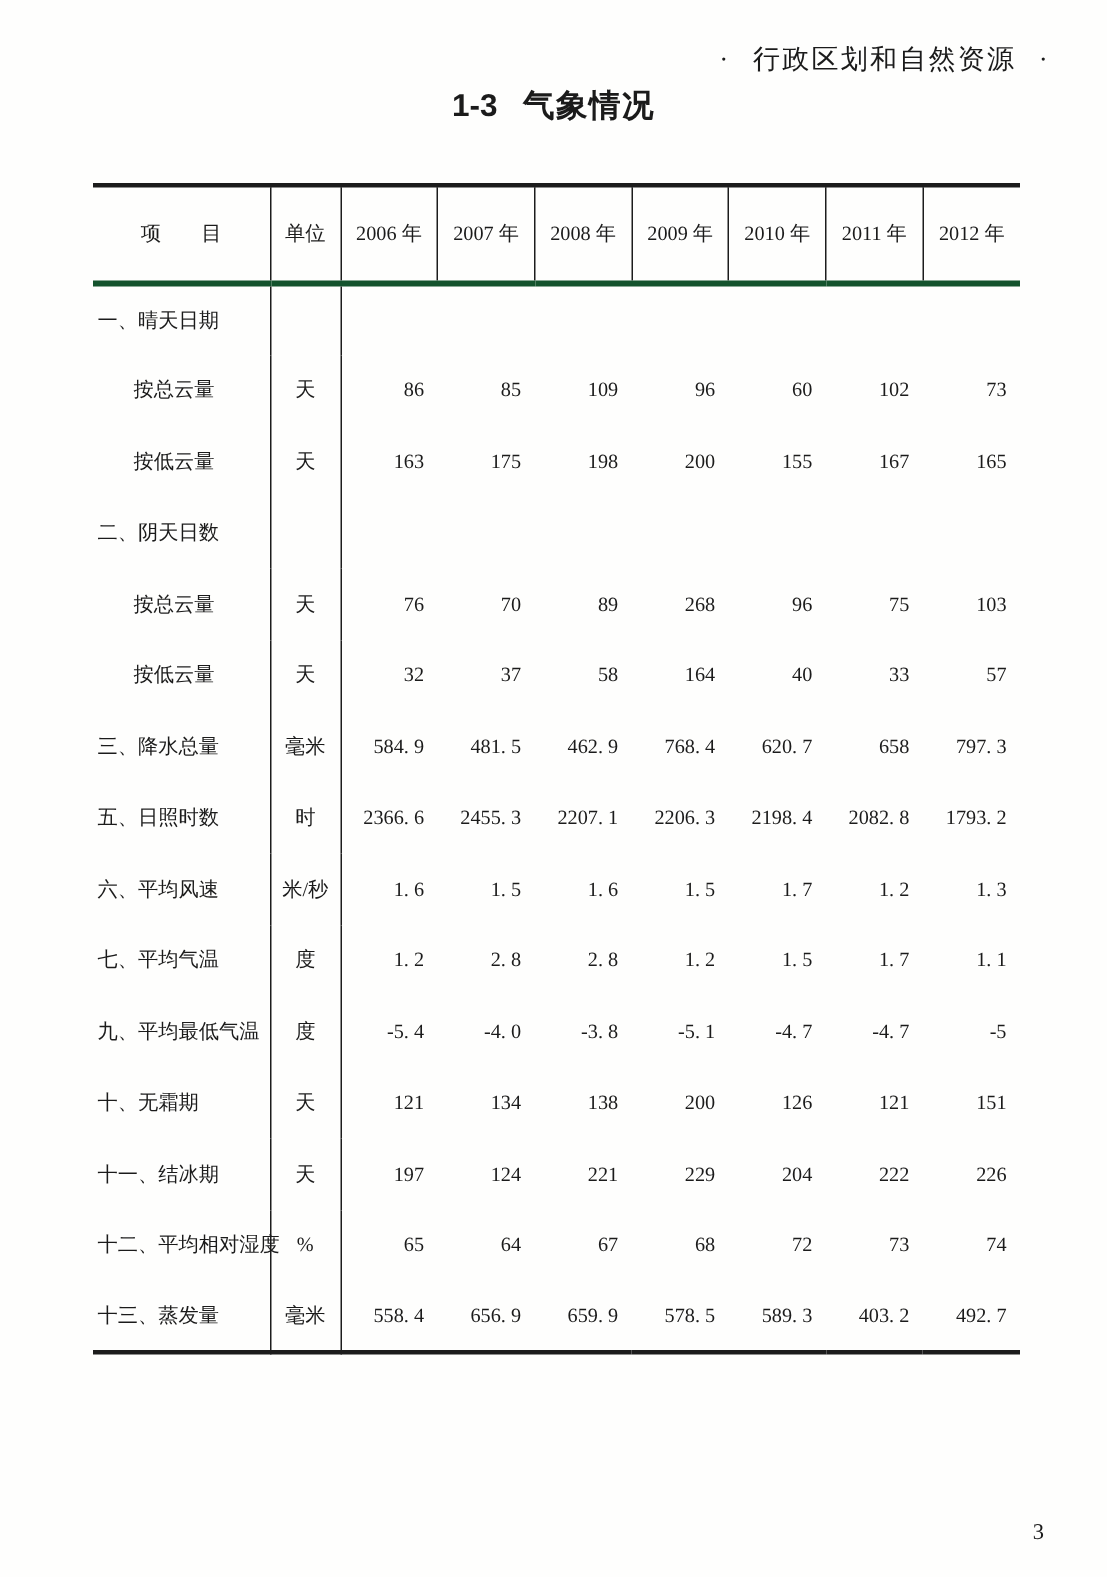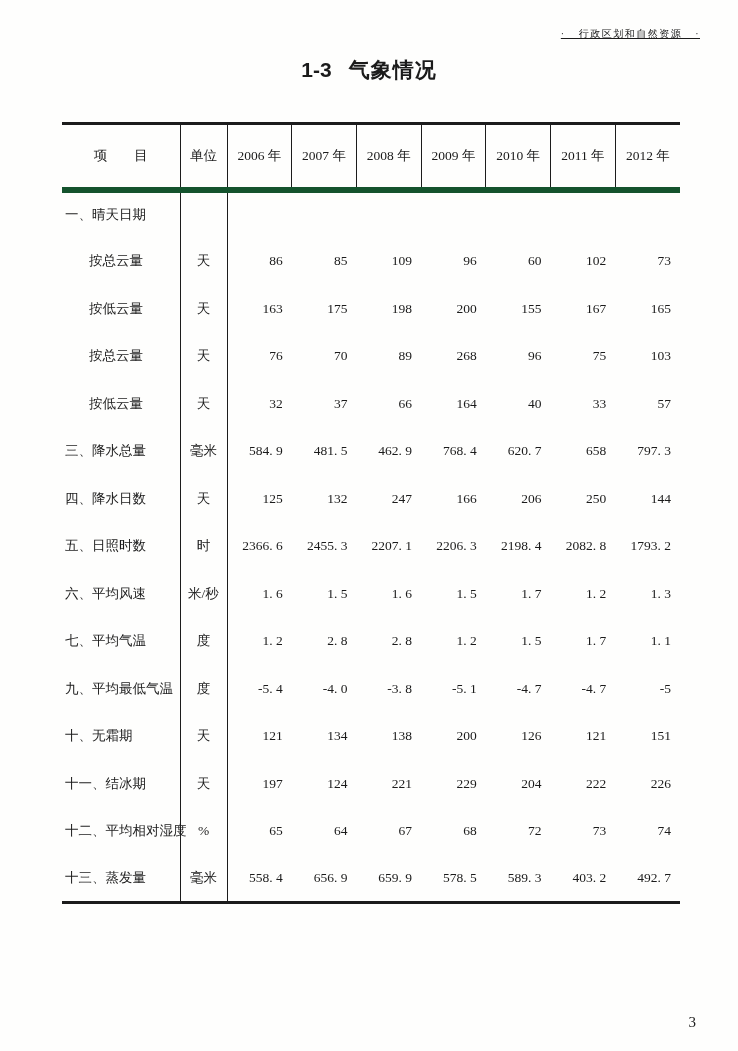--- a/index.html
+++ b/index.html
@@ -9,26 +9,25 @@
     height: 1051px;
     background: #fefefd;
     overflow: hidden;
     color: #1b1b1b;
     font-family: "Liberation Serif", "DejaVu Serif", serif;
   }
   .running-header {
     position: absolute;
     top: 27px;
     right: 38px;
-    font-size: 10px;
+    font-size: 18px;
     letter-spacing: 1.5px;
     word-spacing: 9px;
     color: #1b1b1b;
     white-space: nowrap;
-    text-decoration: underline;
   }
   .title {
     position: absolute;
     top: 56px;
     left: 0;
     width: 100%;
     text-align: center;
     font-family: "Liberation Sans", "DejaVu Sans", sans-serif;
     font-weight: bold;
     font-size: 21px;
@@ -43,21 +42,21 @@
     width: 618px;
     border-collapse: collapse;
     table-layout: fixed;
     border-top: 3px solid #1c1c1c;
     border-bottom: 3px solid #1c1c1c;
   }
   .stat-table thead th {
     height: 60px;
     font-weight: normal;
     font-size: 13.5px;
-    border-bottom: 6px solid #14532d;
+    border-bottom: 4px solid #14532d;
     white-space: nowrap;
     overflow: hidden;
   }
   .stat-table thead th:not(:last-child) { border-right: 1.5px solid #1c1c1c; }
   .stat-table tbody td:nth-child(1),
   .stat-table tbody td:nth-child(2) { border-right: 1.5px solid #1c1c1c; }
   .stat-table tbody tr { height: 47.5px; }
   .stat-table td { font-size: 13.5px; vertical-align: middle; white-space: nowrap; }
   .stat-table td.label { text-align: left; padding-left: 3px; }
   .stat-table td.label.indent { padding-left: 27px; }
@@ -126,64 +125,64 @@
           <td class="unit">天</td>
           <td class="val">163</td>
           <td class="val">175</td>
           <td class="val">198</td>
           <td class="val">200</td>
           <td class="val">155</td>
           <td class="val">167</td>
           <td class="val">165</td>
         </tr>
         <tr>
+          <td class="label">二、阴天日数</td>
+          <td class="unit"></td>
+          <td class="val"></td>
+          <td class="val"></td>
+          <td class="val"></td>
+          <td class="val"></td>
+          <td class="val"></td>
+          <td class="val"></td>
+          <td class="val"></td>
+        </tr>
+        <tr>
           <td class="label indent">按总云量</td>
           <td class="unit">天</td>
           <td class="val">76</td>
           <td class="val">70</td>
           <td class="val">89</td>
           <td class="val">268</td>
           <td class="val">96</td>
           <td class="val">75</td>
           <td class="val">103</td>
         </tr>
         <tr>
           <td class="label indent">按低云量</td>
           <td class="unit">天</td>
           <td class="val">32</td>
           <td class="val">37</td>
-          <td class="val">66</td>
+          <td class="val">58</td>
           <td class="val">164</td>
           <td class="val">40</td>
           <td class="val">33</td>
           <td class="val">57</td>
         </tr>
         <tr>
           <td class="label">三、降水总量</td>
           <td class="unit">毫米</td>
           <td class="val">584. 9</td>
           <td class="val">481. 5</td>
           <td class="val">462. 9</td>
           <td class="val">768. 4</td>
           <td class="val">620. 7</td>
           <td class="val">658</td>
           <td class="val">797. 3</td>
         </tr>
         <tr>
-          <td class="label">四、降水日数</td>
-          <td class="unit">天</td>
-          <td class="val">125</td>
-          <td class="val">132</td>
-          <td class="val">247</td>
-          <td class="val">166</td>
-          <td class="val">206</td>
-          <td class="val">250</td>
-          <td class="val">144</td>
-        </tr>
-        <tr>
           <td class="label">五、日照时数</td>
           <td class="unit">时</td>
           <td class="val">2366. 6</td>
           <td class="val">2455. 3</td>
           <td class="val">2207. 1</td>
           <td class="val">2206. 3</td>
           <td class="val">2198. 4</td>
           <td class="val">2082. 8</td>
           <td class="val">1793. 2</td>
         </tr>

